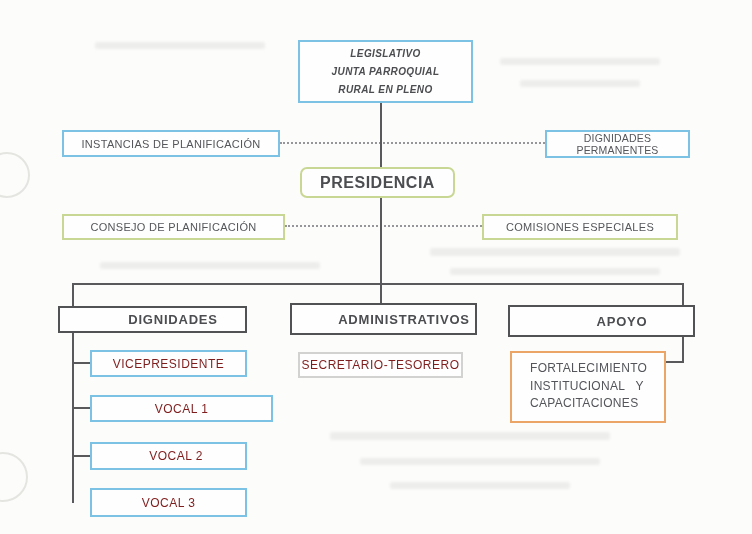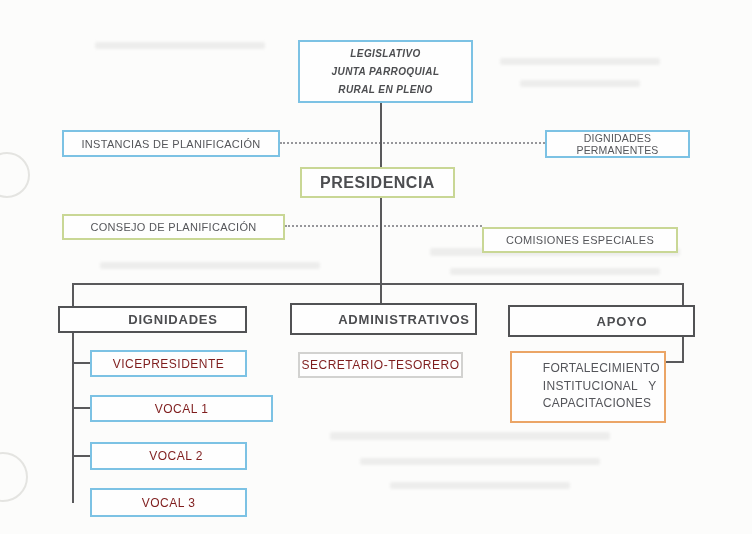--- a/index.html
+++ b/index.html
@@ -21,21 +21,21 @@
   .b-green {border:2px solid #c9d795;}
   .b-dark  {border:2px solid #515254;padding-left:41px;}
   .b-gray  {border:2px solid #d2d2d0;}
   .b-orange{border:2px solid #eba566;}
   .t-top   {font-weight:bold;font-size:10px;line-height:18px;letter-spacing:.4px;white-space:pre-line;font-style:italic;}
   .t-pres  {font-weight:bold;font-size:16px;letter-spacing:.5px;}
   .t-branch{font-weight:bold;font-size:13px;letter-spacing:.8px;}
   .t-mid   {font-size:11px;letter-spacing:.3px;color:#55565a;}
   .t-mid-sm{font-size:10.5px;letter-spacing:.2px;color:#55565a;}
   .t-child {font-size:12px;letter-spacing:.5px;color:#7f1d1d;}
-  .fort{align-items:flex-start;justify-content:flex-end;text-align:left;padding:7px 4px 0 18px;}
+  .fort{align-items:flex-start;justify-content:flex-start;text-align:left;padding:7px 4px 0 18px;}
   .t-fort{font-size:12px;line-height:17.5px;letter-spacing:.3px;white-space:pre-wrap;color:#54555a;}
   
   .punch{position:absolute;border:2px solid #e4e4e1;border-radius:50%;background:transparent;z-index:0;}
   .smudge{position:absolute;background:rgba(150,152,148,.14);filter:blur(1.5px);border-radius:2px;z-index:0;}
 </style>
 </head>
 <body>
 
 <div id="page">
 
@@ -72,28 +72,28 @@
 RURAL EN PLENO</span>
   </div>
 
   <div class="box b-blue" style="left:62px;top:130px;width:218px;height:27px;">
     <span class="t-mid">INSTANCIAS DE PLANIFICACIÓN</span>
   </div>
   <div class="box b-blue" style="left:545px;top:130px;width:145px;height:28px;">
     <span class="t-mid-sm">DIGNIDADES PERMANENTES</span>
   </div>
 
-  <div class="box b-green" style="left:300px;top:167px;width:155px;height:31px;">
+  <div class="box b-green" style="left:300px;top:167px;width:155px;height:31px;border-radius:7px;">
     <span class="t-pres">PRESIDENCIA</span>
   </div>
 
   <div class="box b-green" style="left:62px;top:214px;width:223px;height:26px;">
     <span class="t-mid">CONSEJO DE PLANIFICACIÓN</span>
   </div>
-  <div class="box b-green" style="left:482px;top:214px;width:196px;height:26px;margin-top:13px;">
+  <div class="box b-green" style="left:482px;top:214px;width:196px;height:26px;">
     <span class="t-mid">COMISIONES ESPECIALES</span>
   </div>
 
   <div class="box b-dark" style="left:58px;top:306px;width:189px;height:27px;">
     <span class="t-branch">DIGNIDADES</span>
   </div>
   <div class="box b-dark" style="left:290px;top:303px;width:187px;height:32px;align-items:center;">
     <span class="t-branch">ADMINISTRATIVOS</span>
   </div>
   <div class="box b-dark" style="left:508px;top:305px;width:187px;height:32px;">

